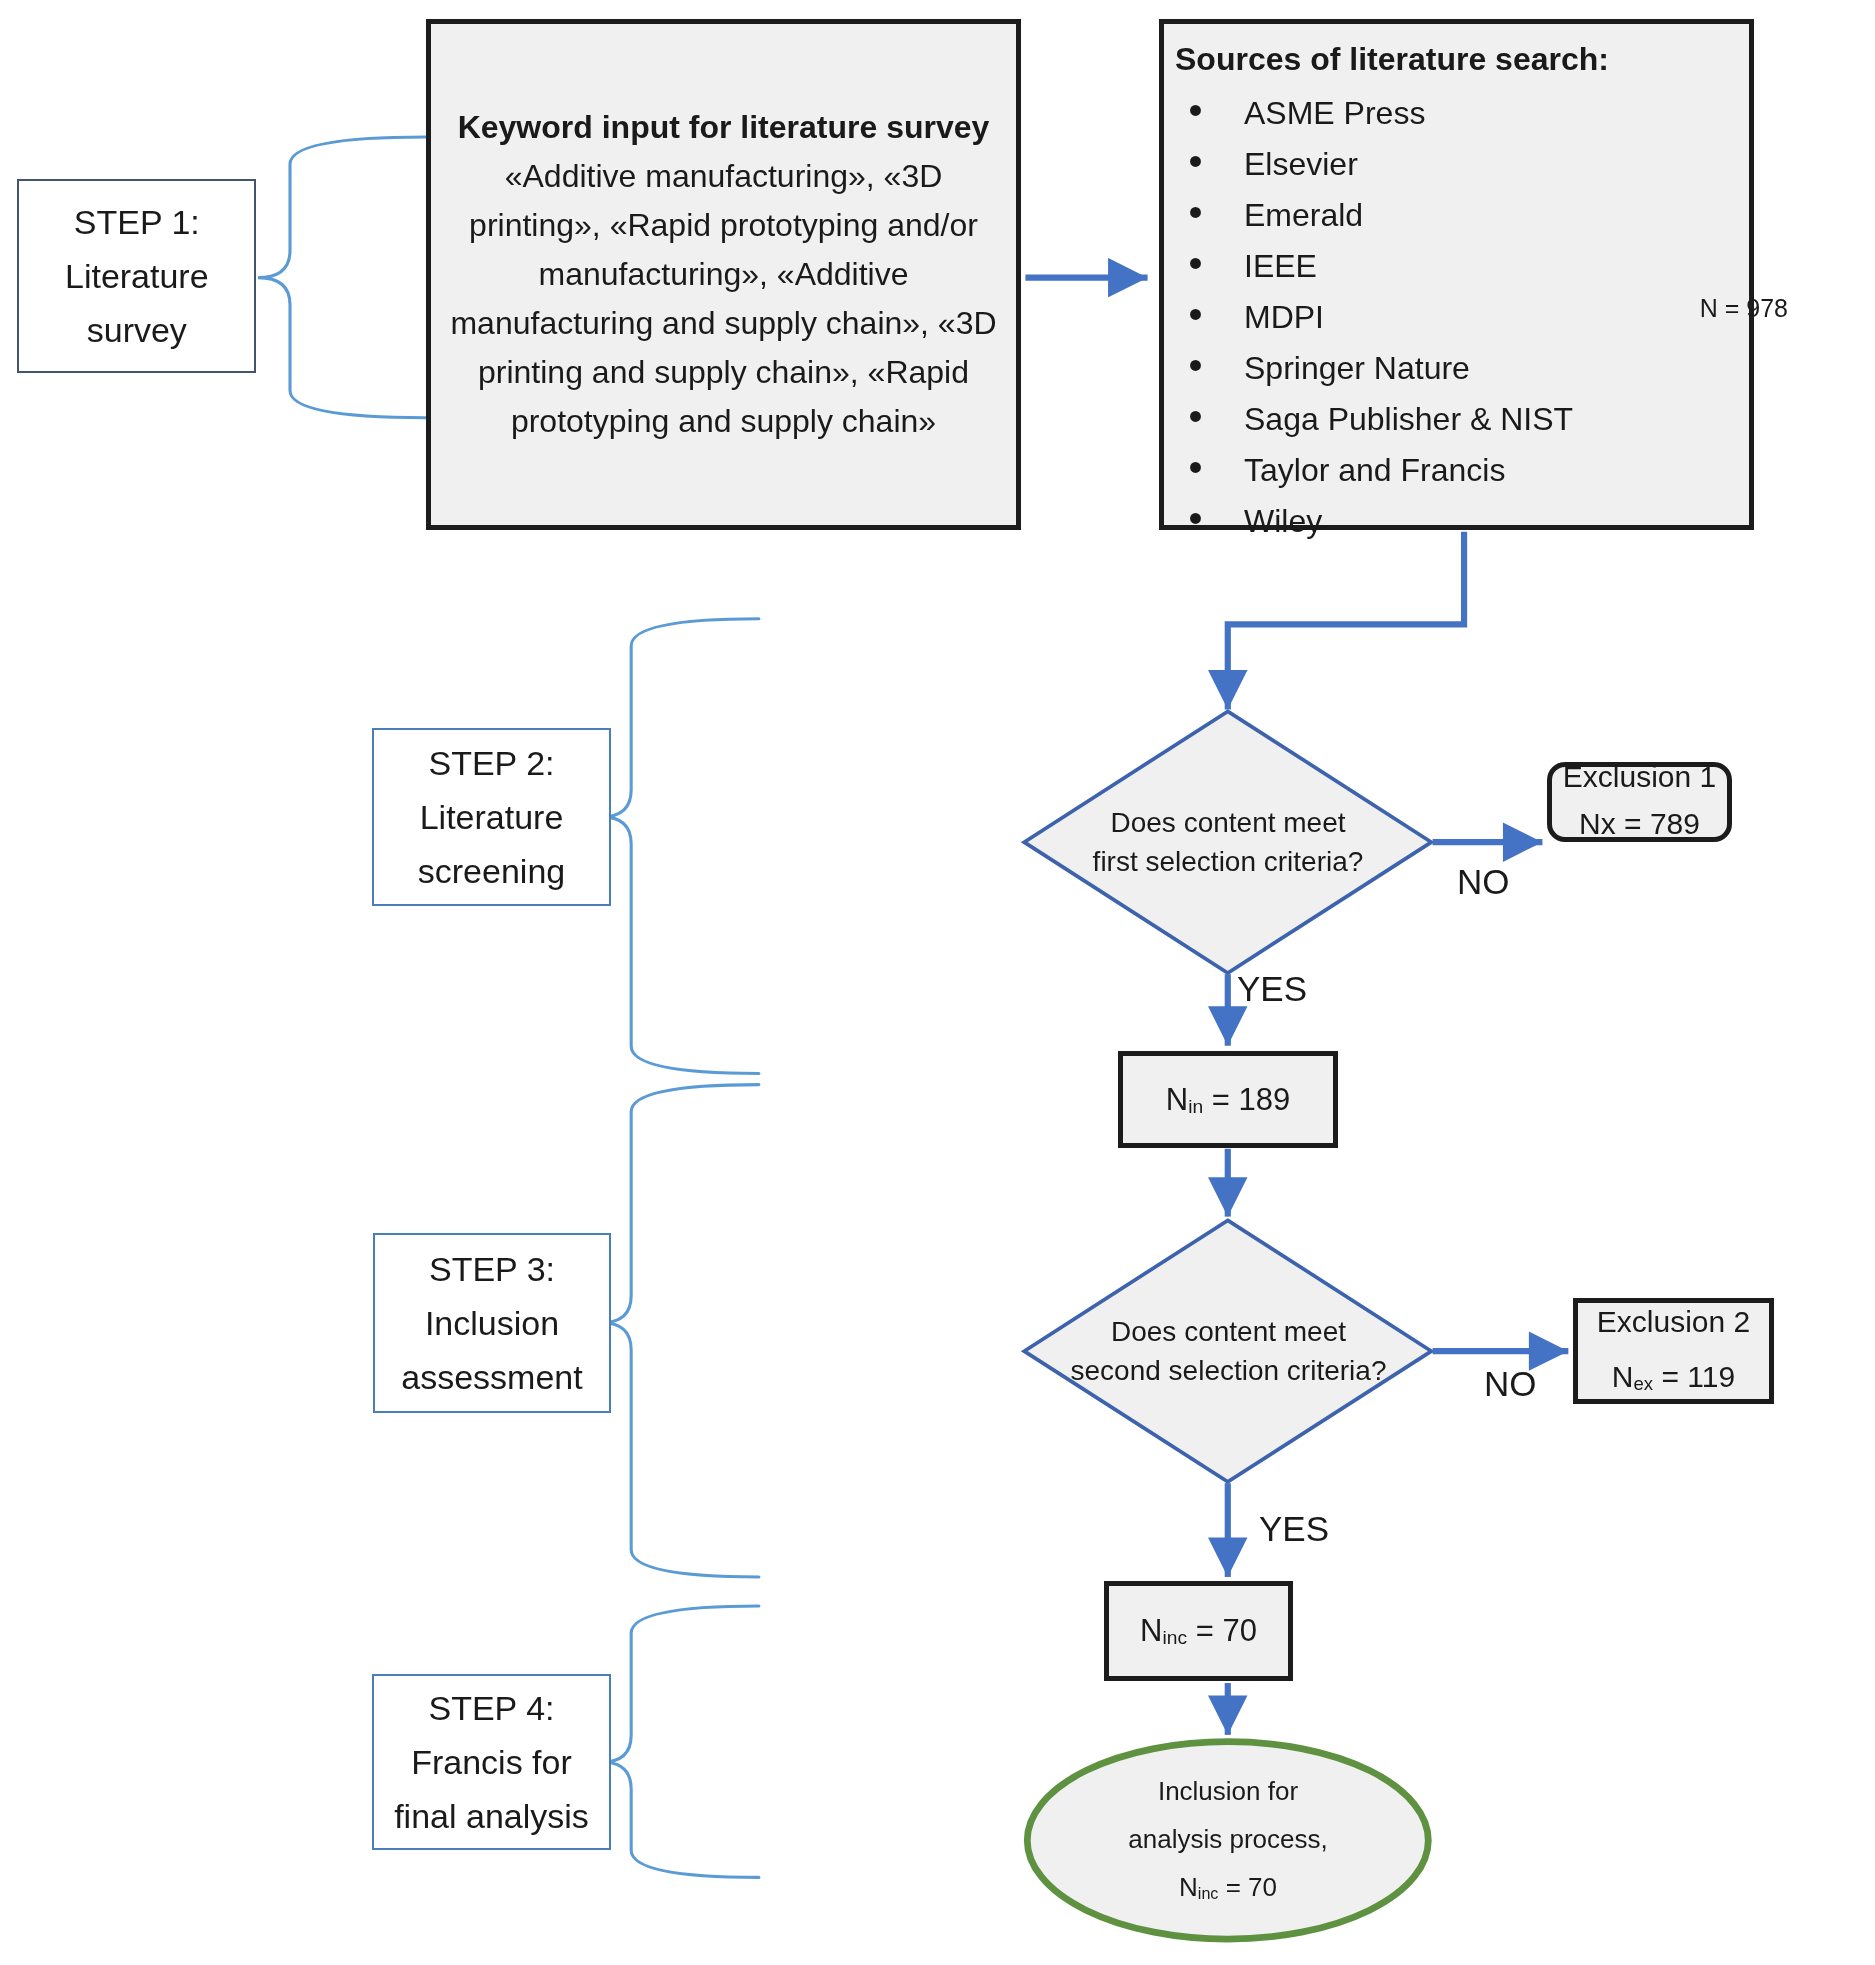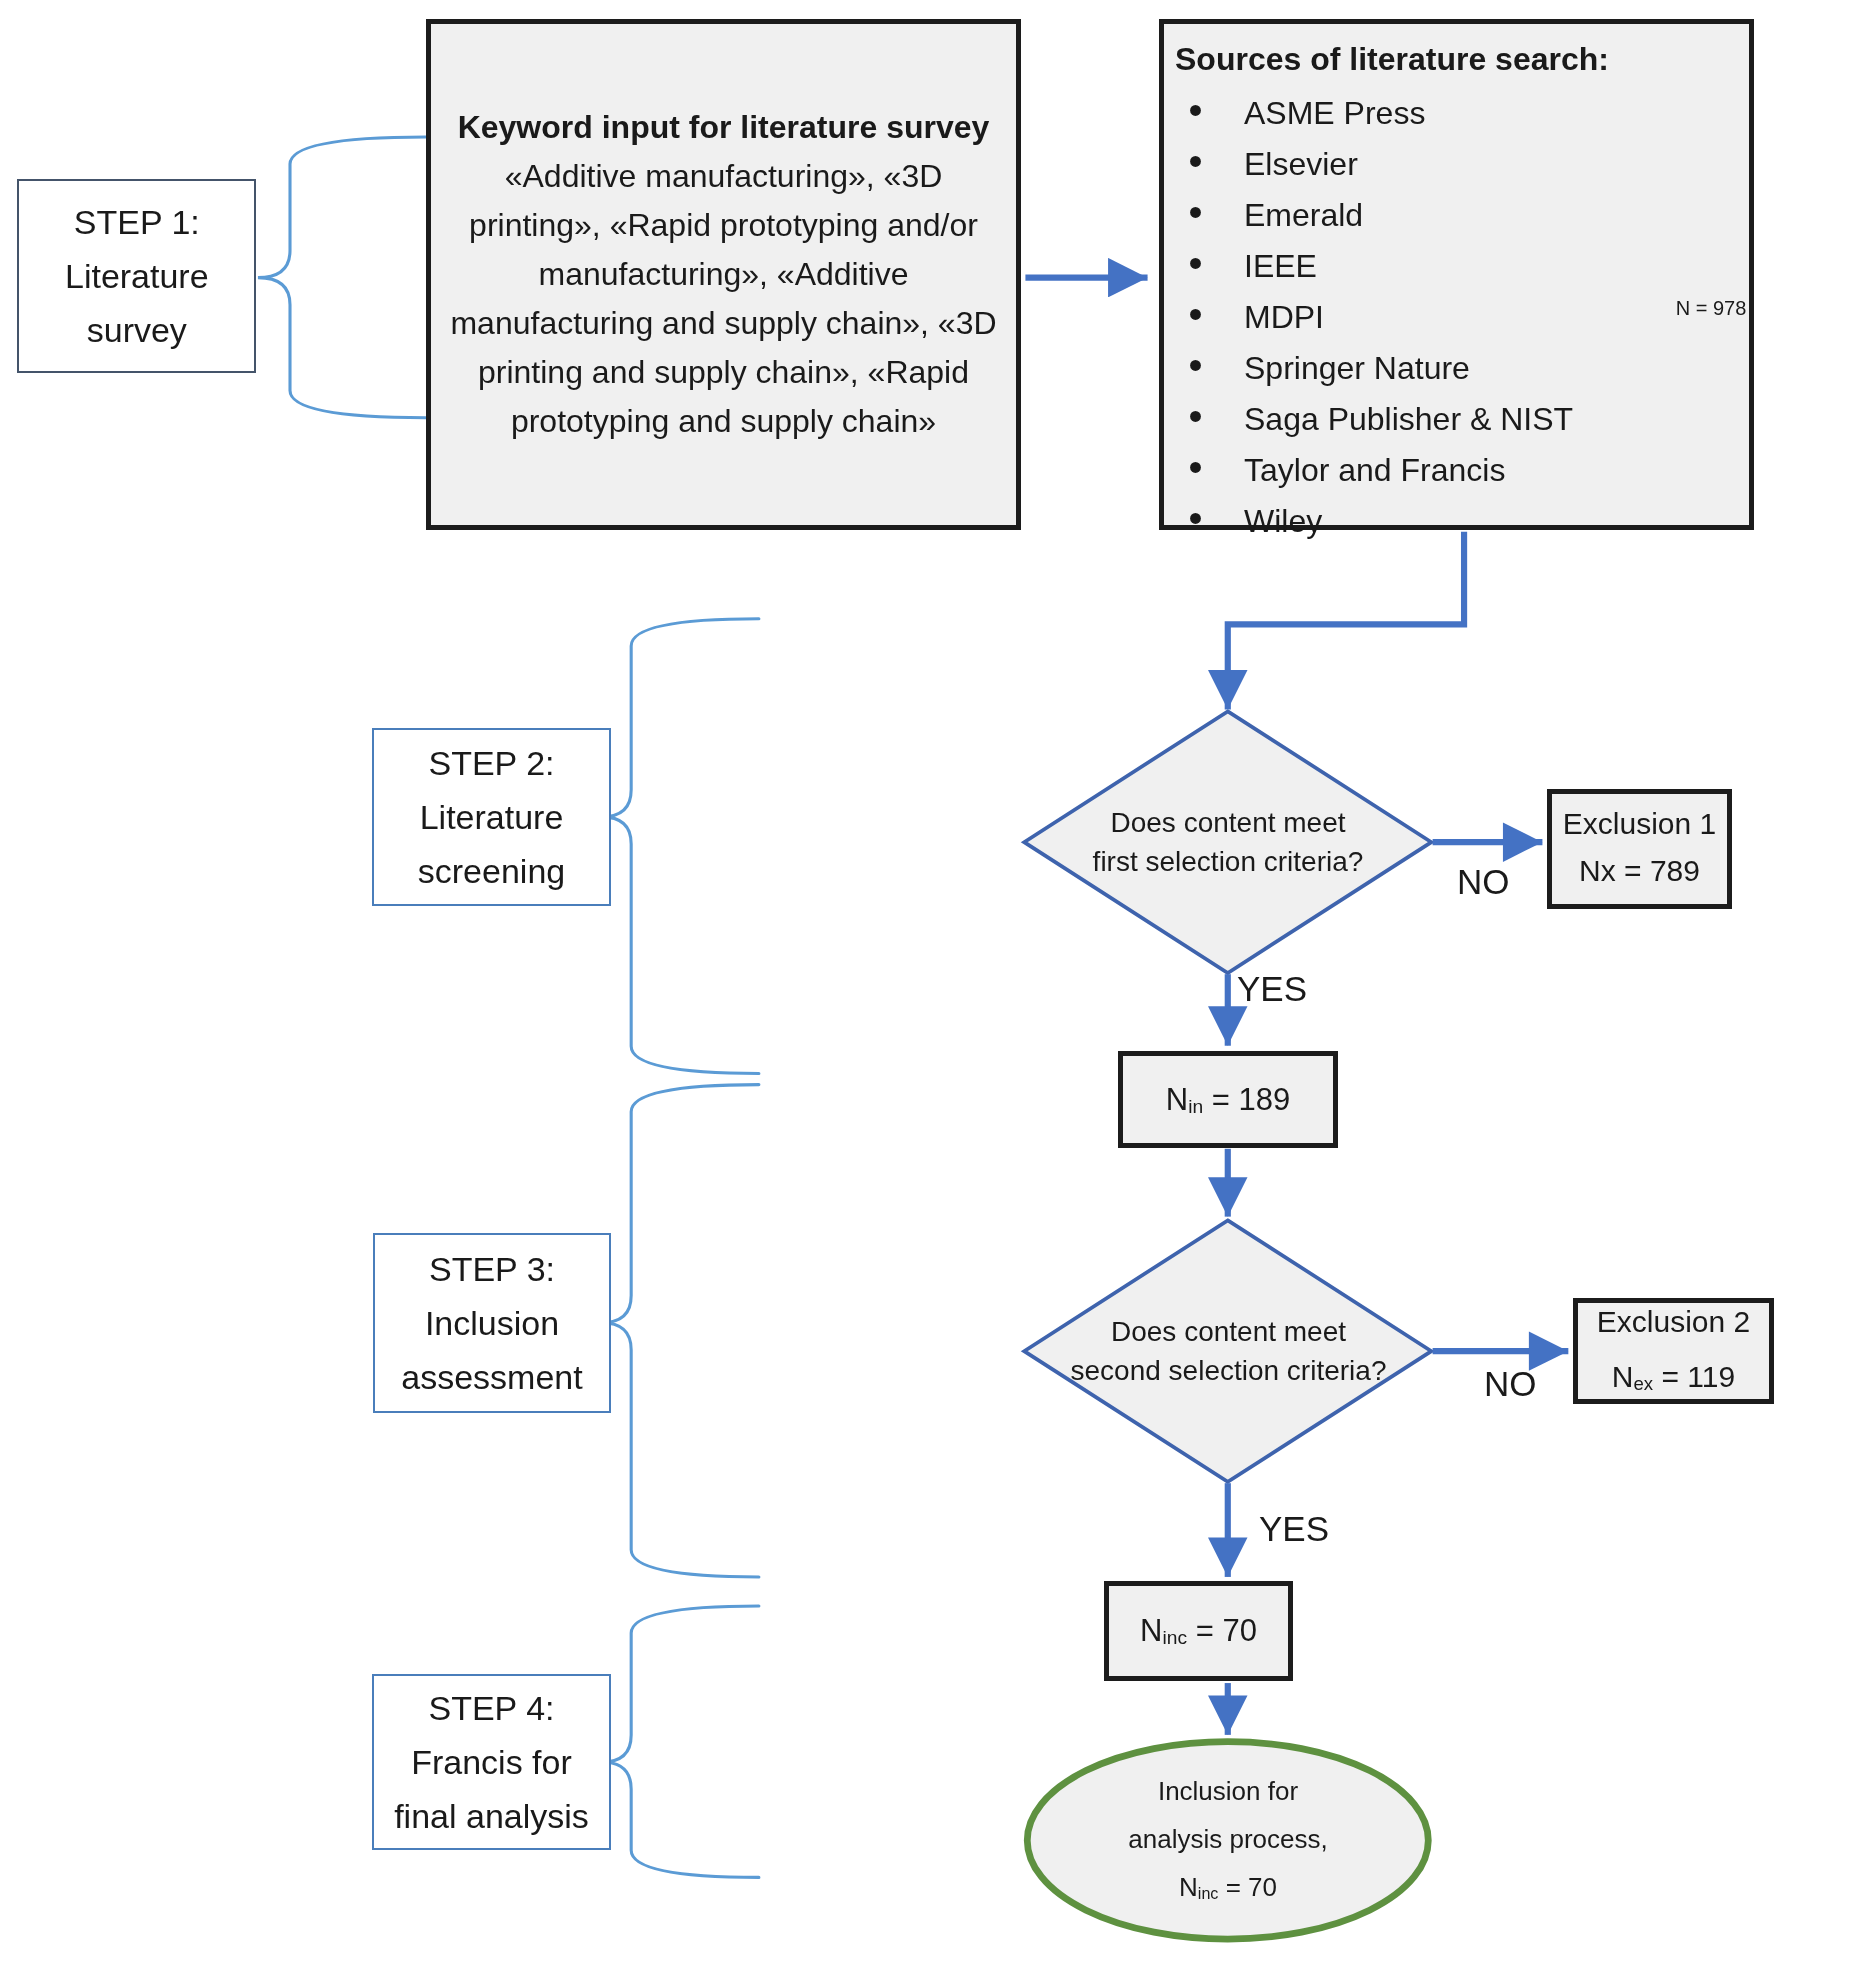--- a/index.html
+++ b/index.html
@@ -101,30 +101,30 @@
       <li><span>Elsevier</span></li>
       <li><span>Emerald</span></li>
       <li><span>IEEE</span></li>
       <li><span>MDPI</span></li>
       <li><span>Springer Nature</span></li>
       <li><span>Saga Publisher &amp; NIST</span></li>
       <li><span>Taylor and Francis</span></li>
       <li><span>Wiley</span></li>
     </ul>
   </div>
-  <div class="lbl n978" style="left:1634px;top:290px;width:154px;font-size:20px;"><span>N = 978</span></div>
+  <div class="lbl n978" style="left:1634px;top:290px;width:154px;font-size:25px;text-align:right;"><span>N = 978</span></div>
 
   <div class="node diam-lbl" style="left:1043px;top:774px;width:370px;height:136px;z-index:3;background:transparent;">
     <span>Does content meet</span>
     <span>first selection criteria?</span>
   </div>
   <div class="lbl" style="left:1457px;top:863px;"><span>NO</span></div>
   <div class="lbl" style="left:1237px;top:970px;"><span>YES</span></div>
 
-  <div class="node gray thick8 excl" style="left:1547px;top:789px;width:185px;height:120px;">
+  <div class="node gray thick8 excl" style="left:1547px;top:762px;width:185px;height:80px;border-radius:18px;">
     <span>Exclusion 1</span>
     <span><span>Nx</span><span class="sub"></span><span> = 789</span></span>
   </div>
 
   <div class="node gray thick8 nbox" style="left:1118px;top:1051px;width:220px;height:97px;">
     <span><span>N</span><span class="sub">in</span><span> = 189</span></span>
   </div>
 
   <div class="node diam-lbl" style="left:1037px;top:1283px;width:383px;height:136px;z-index:3;background:transparent;">
     <span>Does content meet</span>

